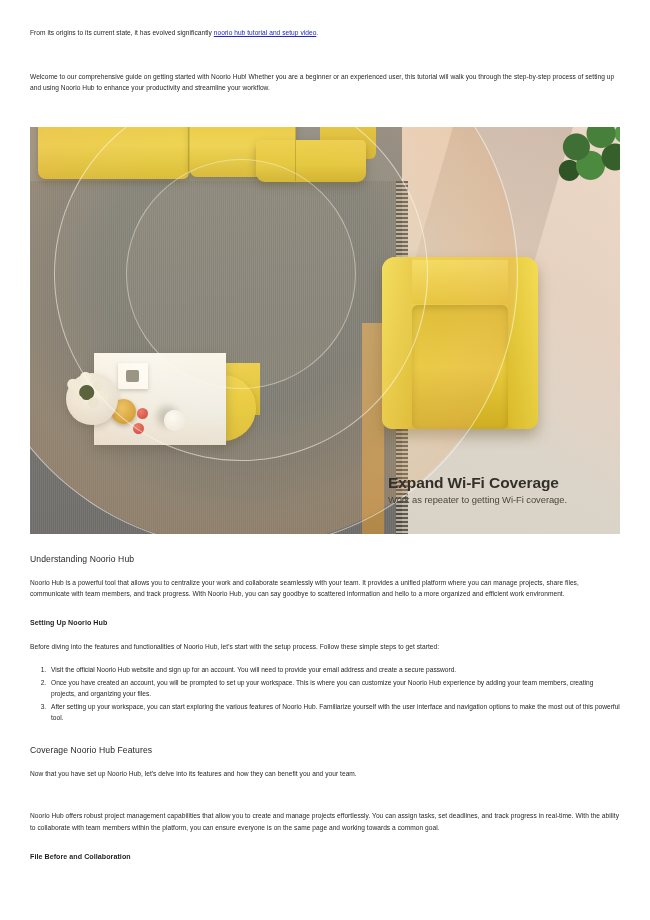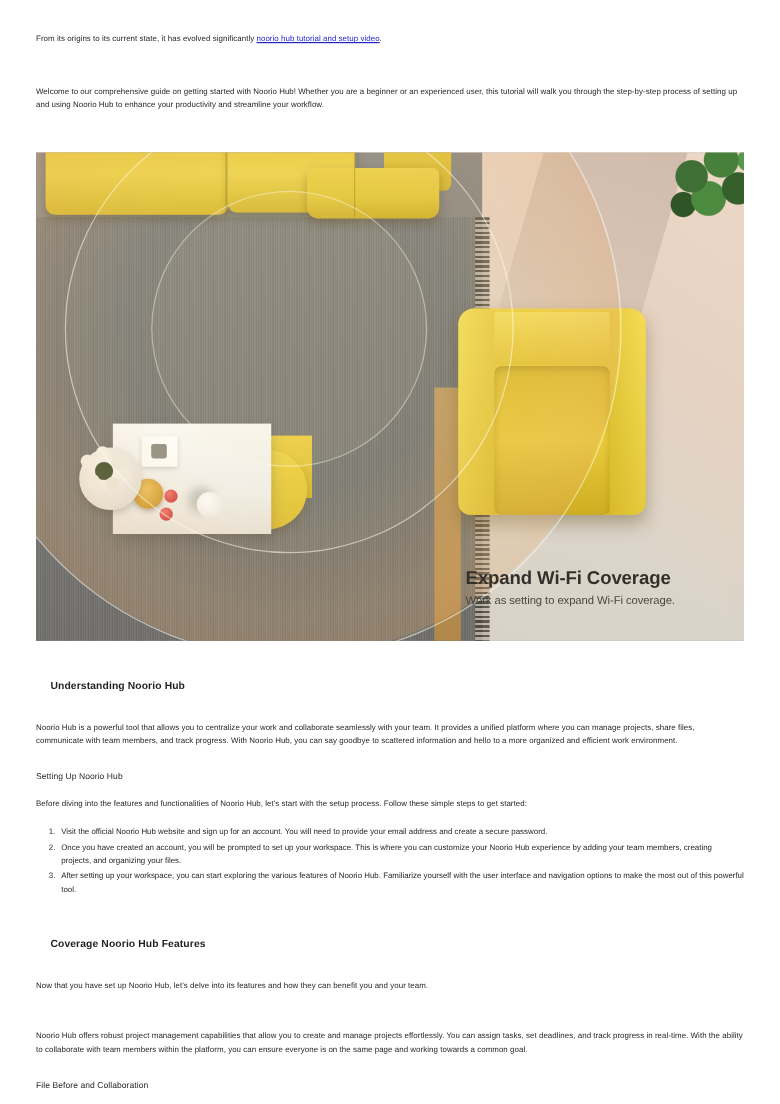--- a/index.html
+++ b/index.html
@@ -41,29 +41,29 @@
   .gap-sm { height: 12px; }
 
   a.inline-link {
     color: #2026c4;
     text-decoration: underline;
   }
 
   h2.section-heading {
     font-size: 8.6px;
     line-height: 12px;
-    font-weight: bold;
-    margin: 12px;
+    font-weight: normal;
+    margin: 0;
     color: #231f20;
     letter-spacing: 0.1px;
   }
   h3.sub-heading {
     font-size: 7.1px;
     line-height: 11px;
-    font-weight: normal;
+    font-weight: bold;
     margin: 0;
     color: #231f20;
     letter-spacing: 0.06px;
   }
 
   ol.step-list {
     margin: 0;
     padding-left: 18px;
     font-size: 6.6px;
     line-height: 11.3px;
@@ -425,21 +425,21 @@
         <div class="plant"></div>
 
         <div class="warm-wash"></div>
         <div class="ring ring-outer"></div>
         <div class="ring ring-mid"></div>
         <div class="ring ring-inner"></div>
       </div>
 
       <div class="hero-caption">
         <div class="caption-title">Expand Wi-Fi Coverage</div>
-        <div class="caption-sub">Work as setting to expand Wi-Fi coverage.</div>
+        <div class="caption-sub">Work as repeater to getting Wi-Fi coverage.</div>
       </div>
     </div>
 
     <div class="gap-md"></div>
 
     <h2 class="section-heading">Understanding Noorio Hub</h2>
     <div class="gap-sm"></div>
     <p class="body-text">Noorio Hub is a powerful tool that allows you to centralize your work and collaborate seamlessly with your team. It provides a unified platform where you can manage projects, share files, communicate with team members, and track progress. With Noorio Hub, you can say goodbye to scattered information and hello to a more organized and efficient work environment.</p>
 
     <div class="gap-md"></div>

